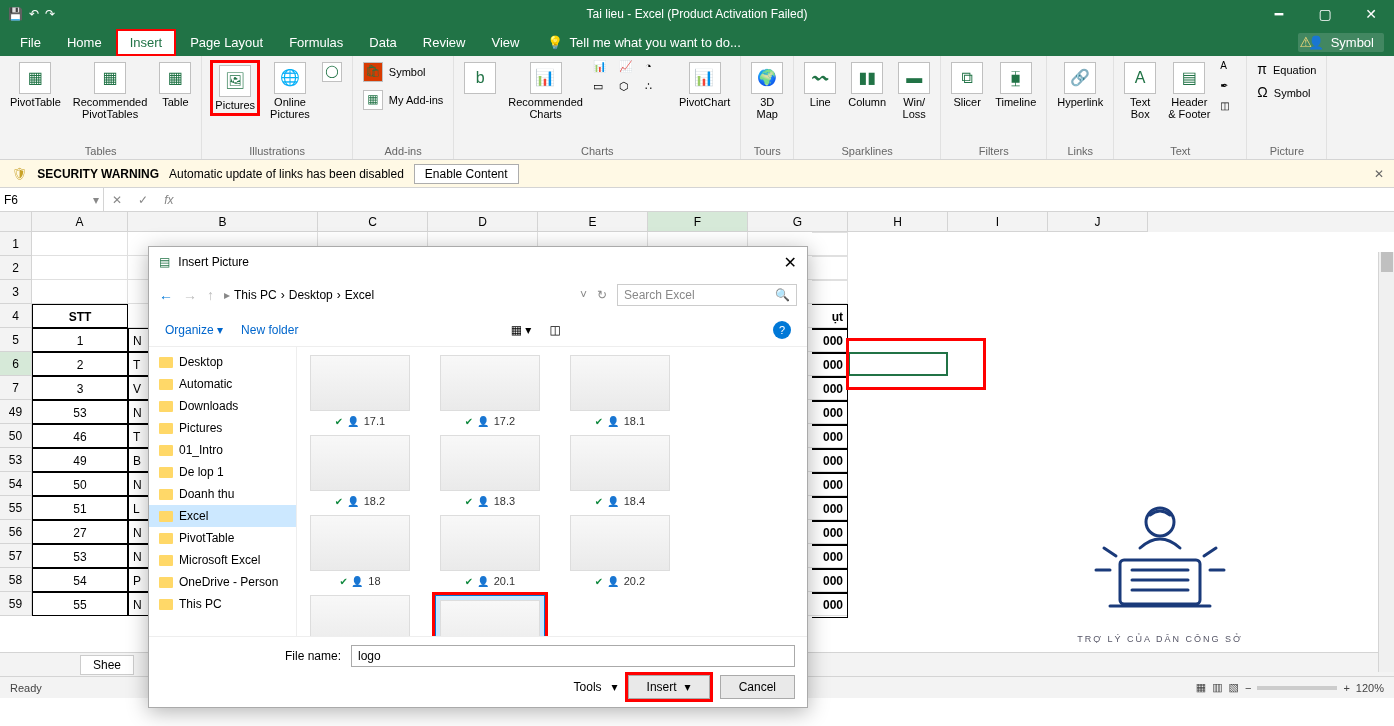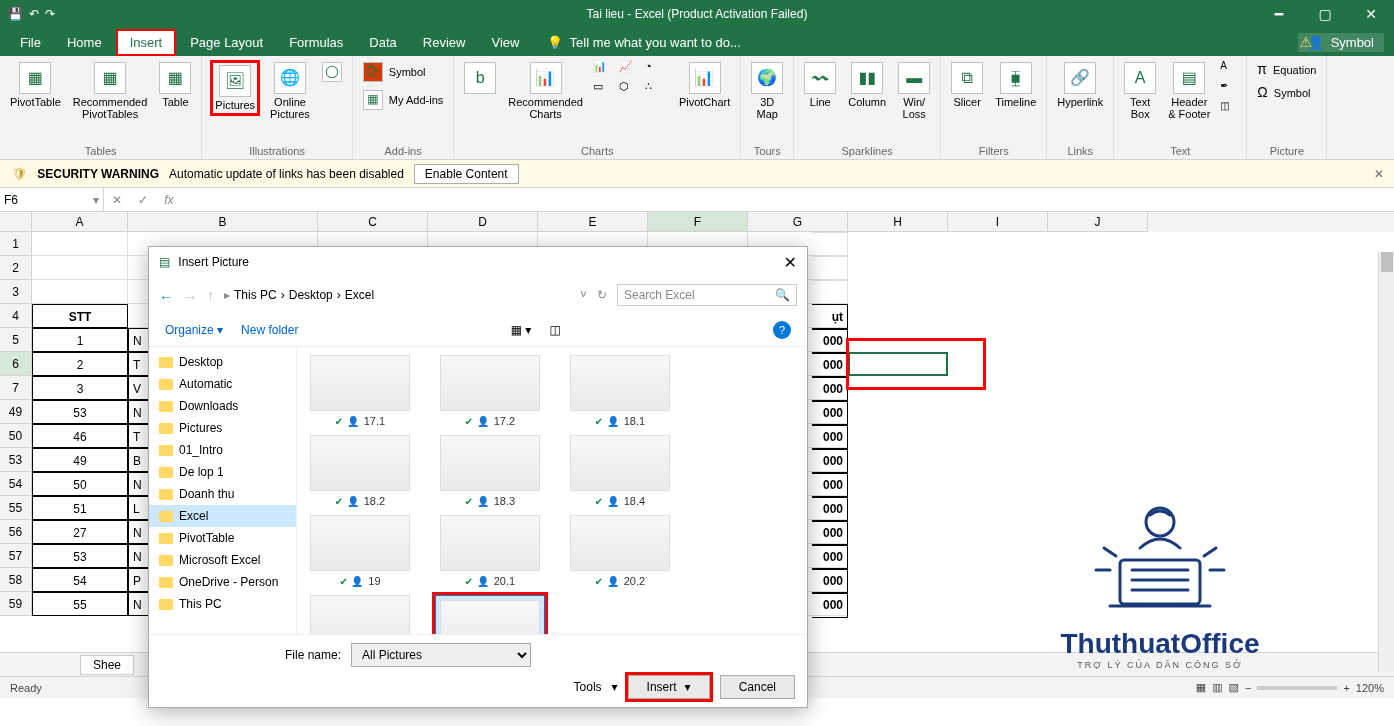--- a/index.html
+++ b/index.html
@@ -657,21 +657,21 @@
             <span class="ok">✔</span>
             <span class="user">👤</span>
             <span>18.4</span>
           </div>
         </div>
         <div class="thumb">
           <div class="img"></div>
     <div class="cap">
             <span class="ok">✔</span>
             <span class="user">👤</span>
-            <span>19</span>
+            <span>18</span>
           </div>
         </div>
         <div class="thumb">
           <div class="img"></div>
     <div class="cap">
             <span class="ok">✔</span>
             <span class="user">👤</span>
             <span>20.1</span>
           </div>
         </div>
@@ -687,21 +687,21 @@
           <div class="img"></div>
     </div>
         <div class="thumb sel redsel">
           <div class="img"></div>
     </div>
       </div>
   </div>
   <div class="dfoot">
     <div class="frow">
       <span style="width:180px;text-align:right">File name:</span>
-      <select style="width:180px"><option>All Pictures</option></select>
+      <input style="flex: 1 1 0%;" value="logo">
     </div>
     <div class="frow" style="justify-content:flex-end">
       <span>Tools</span>
         <span>▾</span>
       <div class="btn insert">
           <span>Insert</span>
           <span>▾</span>
         </div>
       <div class="btn">Cancel</div>
     </div>
@@ -715,15 +715,14 @@
       <circle cx="80" cy="22" r="14"></circle>
           <path d="M70 15 q10 -8 20 0"></path>
       <path d="M60 48 q20 -18 40 0"></path>
           <rect x="40" y="60" width="80" height="44" rx="4"></rect>
       <path d="M30 106 h100"></path>
           <path d="M52 70 h56 M52 80 h56 M52 90 h56"></path>
       <path d="M36 56 l-12 -8 M124 56 l12 -8 M30 70 l-14 0 M130 70 l14 0"></path>
     </g>
       </svg>
   </div>
-  <div class="txt">ThuthuatOffice</div>
   <div class="sub">TRỢ LÝ CỦA DÂN CÔNG SỞ</div>
 </div>
 
 </body></html>

